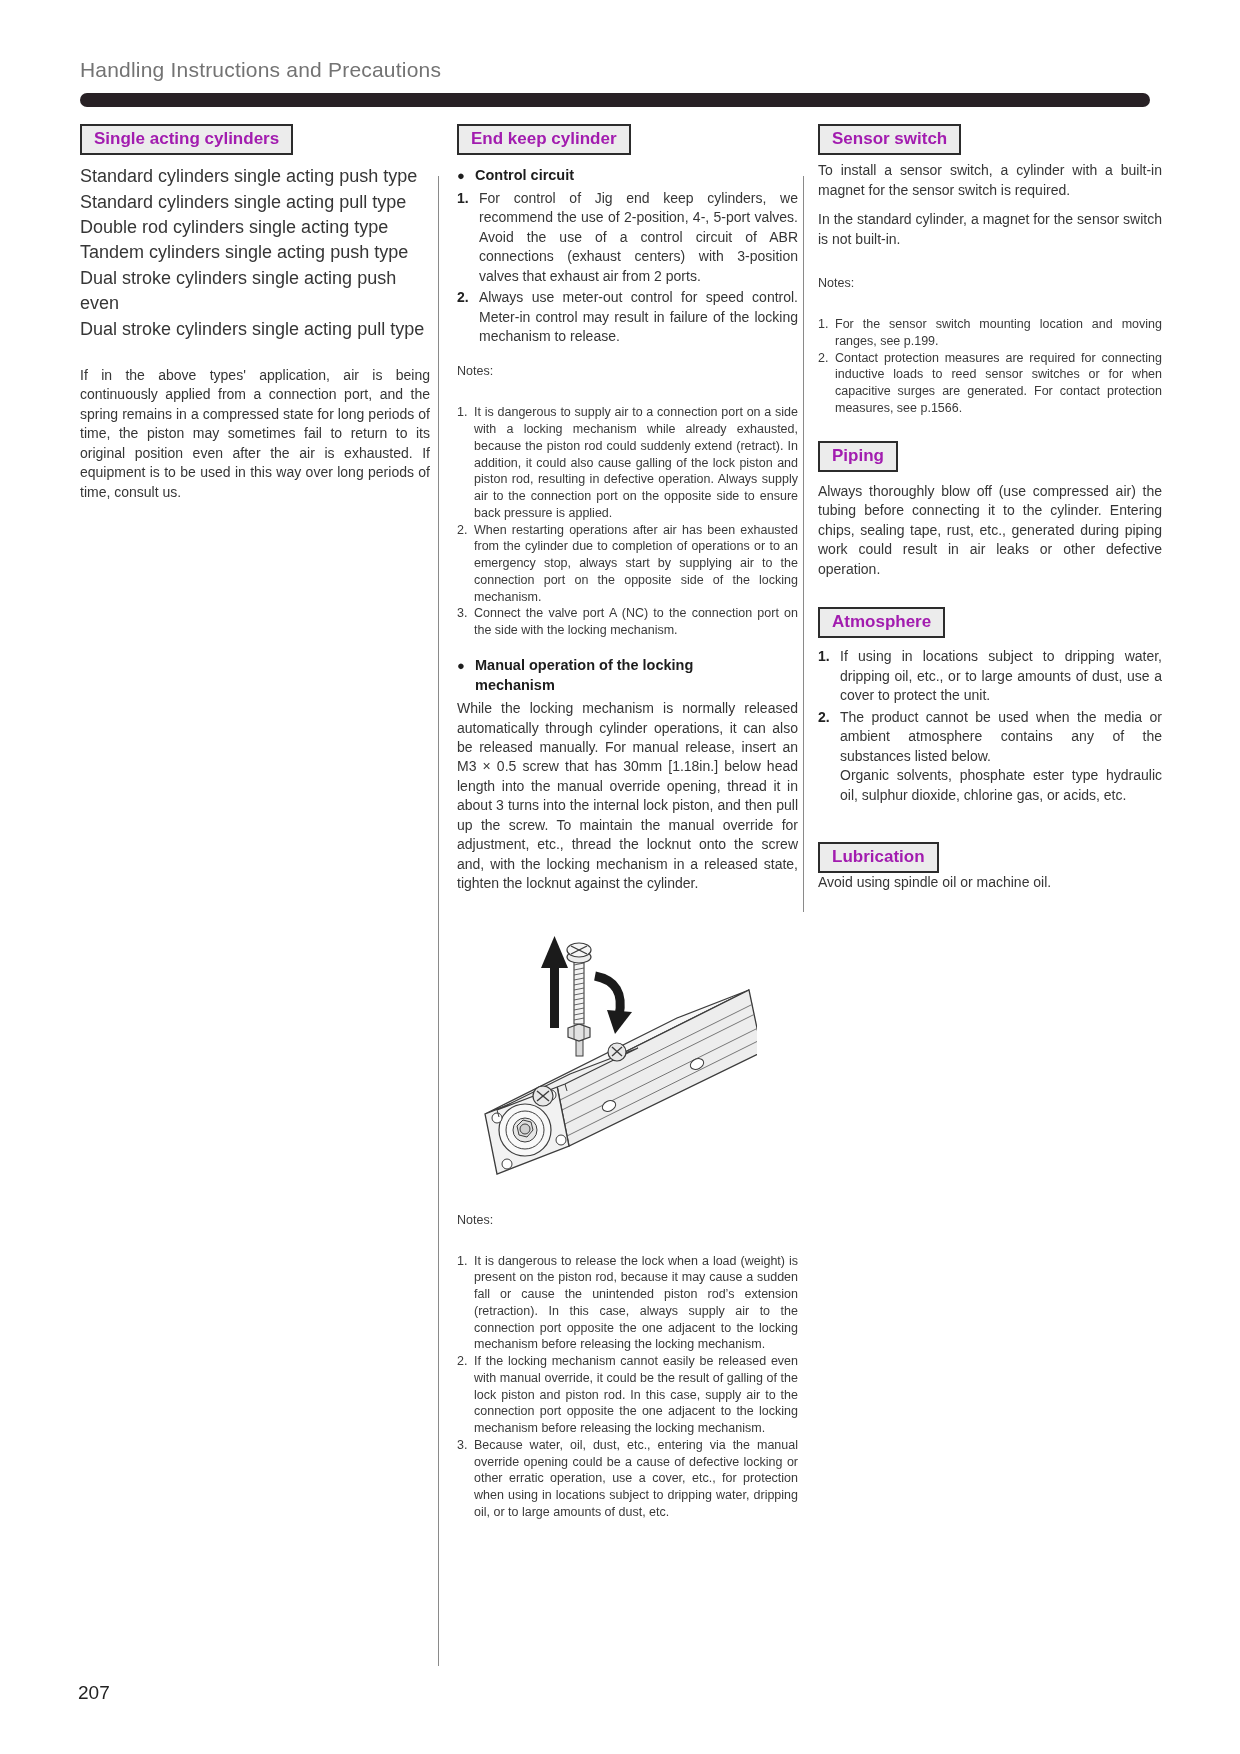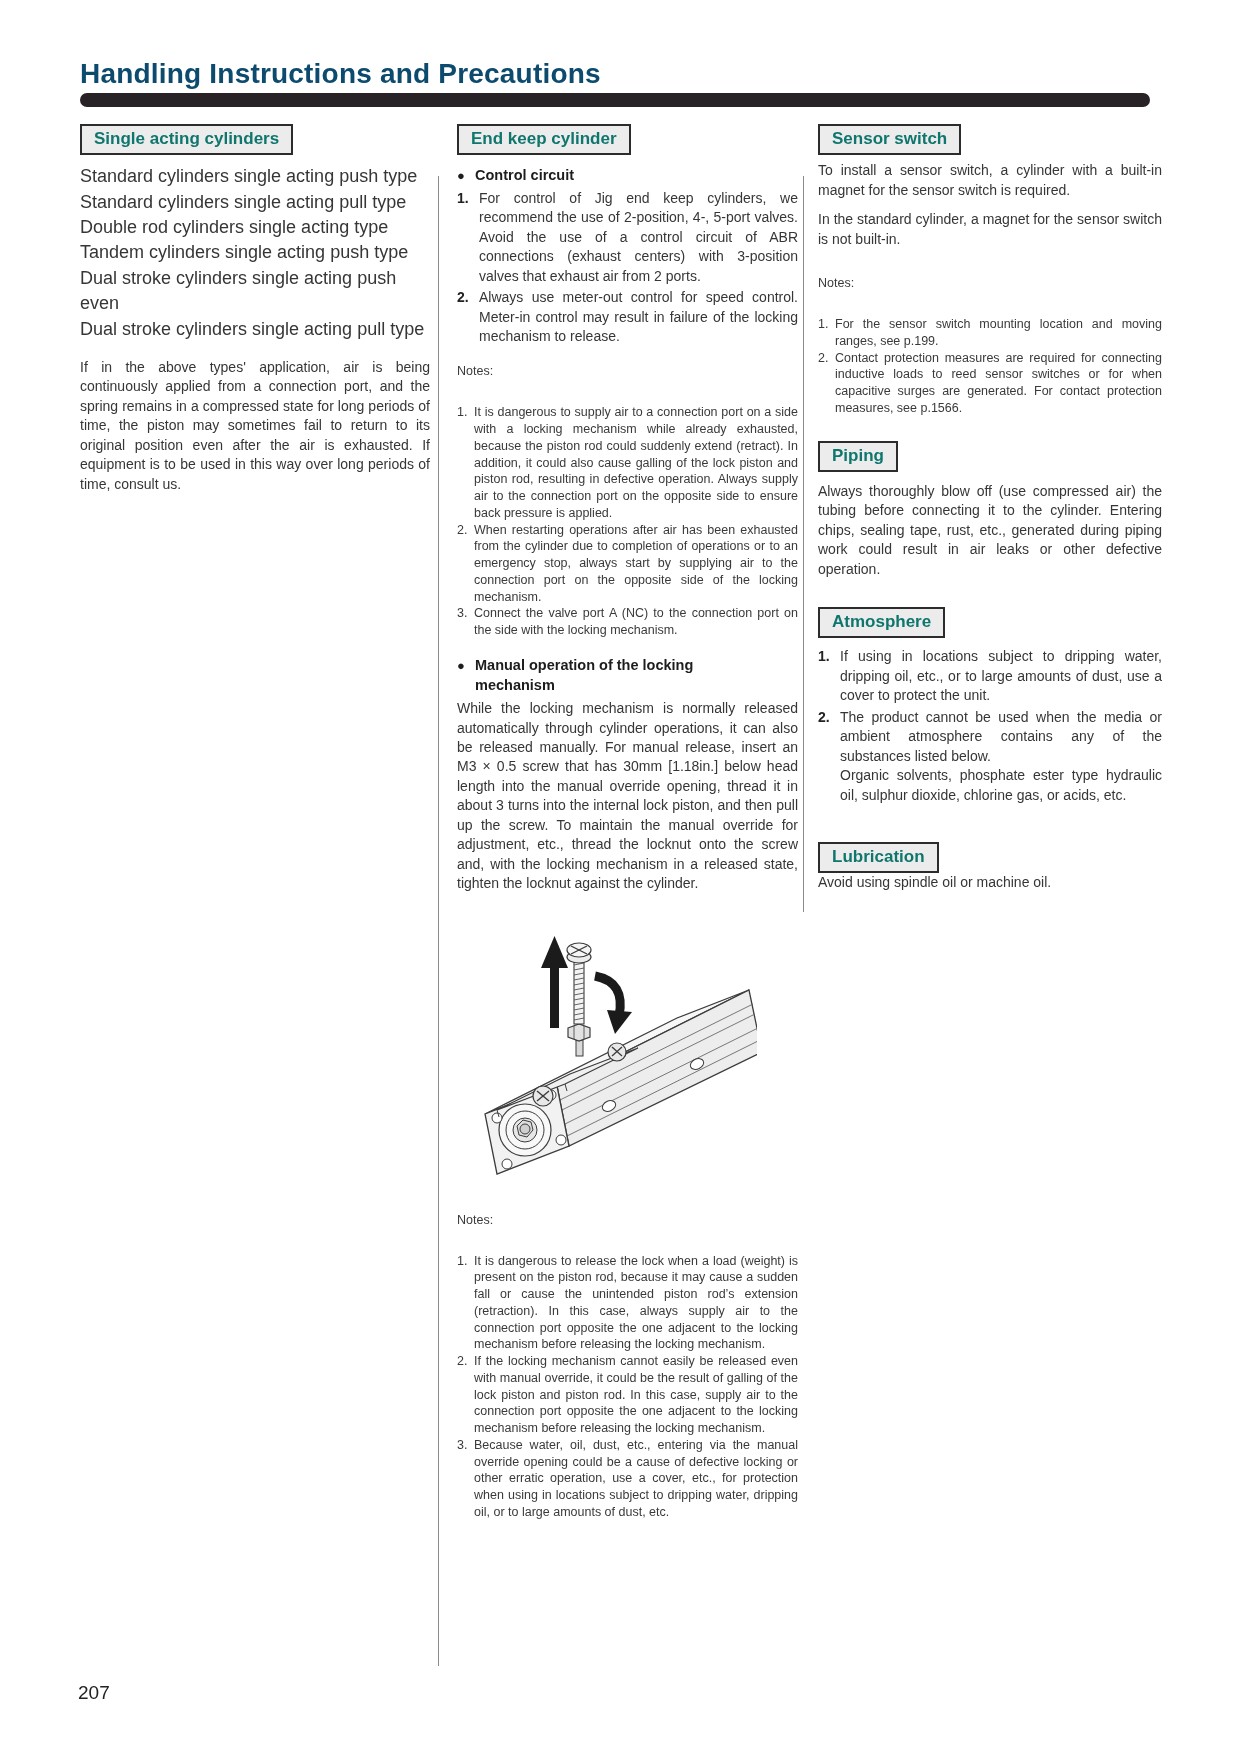--- a/index.html
+++ b/index.html
@@ -2,42 +2,42 @@
 <html><head>
 <meta charset="utf-8">
 <style>
   html,body{margin:0;padding:0;}
   body{
     width:1240px;height:1754px;position:relative;background:#ffffff;
     font-family:"Liberation Sans", sans-serif;color:#333333;
     -webkit-font-smoothing:antialiased;
   }
   .page-title{
-    position:absolute;left:80px;top:58px;font-size:28px;font-weight:bold;
-    color:#0c4a6e;letter-spacing:.2px;
+    position:absolute;left:80px;top:58px;font-size:21px;font-weight:normal;
+    color:#737373;letter-spacing:.2px;
   }
   .title-bar{
     position:absolute;left:80px;top:93px;width:1070px;height:14px;
     background:#282125;border-radius:8px;
   }
   .divider{position:absolute;width:1px;background:#8a8a8a;}
   .divider.d1{left:438px;top:176px;height:1490px;}
   .divider.d2{left:803px;top:176px;height:736px;}
   .col{position:absolute;top:124px;}
   .col1{left:80px;width:350px;}
   .col2{left:457px;width:341px;}
   .col3{left:818px;width:344px;}
   .sec-box{
     display:inline-block;border:2px solid #2c2c2c;background:#ececec;
-    padding:2px 12px 4px 12px;font-size:17px;font-weight:bold;color:#0f766e;
+    padding:2px 12px 4px 12px;font-size:17px;font-weight:bold;color:#a21caf;
     line-height:1.25;
   }
   .body-text{font-size:14px;line-height:1.39;text-align:justify;color:#363636;}
   .type-list{font-size:18px;line-height:1.41;color:#363636;margin-top:9px;}
-  .para{margin-top:16px;}
+  .para{margin-top:24px;}
   .num-list{font-size:14px;line-height:1.39;color:#363636;}
   .num-item{display:flex;margin-top:2px;}
   .num-item .n{flex:0 0 22px;font-weight:bold;color:#222;}
   .num-item .t{flex:1;text-align:justify;}
   .bullet-head{display:flex;font-size:14.5px;font-weight:bold;color:#1d1d1d;line-height:1.35;}
   .bullet-head .dot{flex:0 0 18px;font-size:13px;padding-top:1px;}
   .notes-row{display:flex;font-size:12.5px;line-height:1.34;color:#3a3a3a;flex-direction:column;}
   .notes-row .lbl{flex:0 0 41px;}
   .notes-items{flex:1;}
   .note-item{display:flex;}

